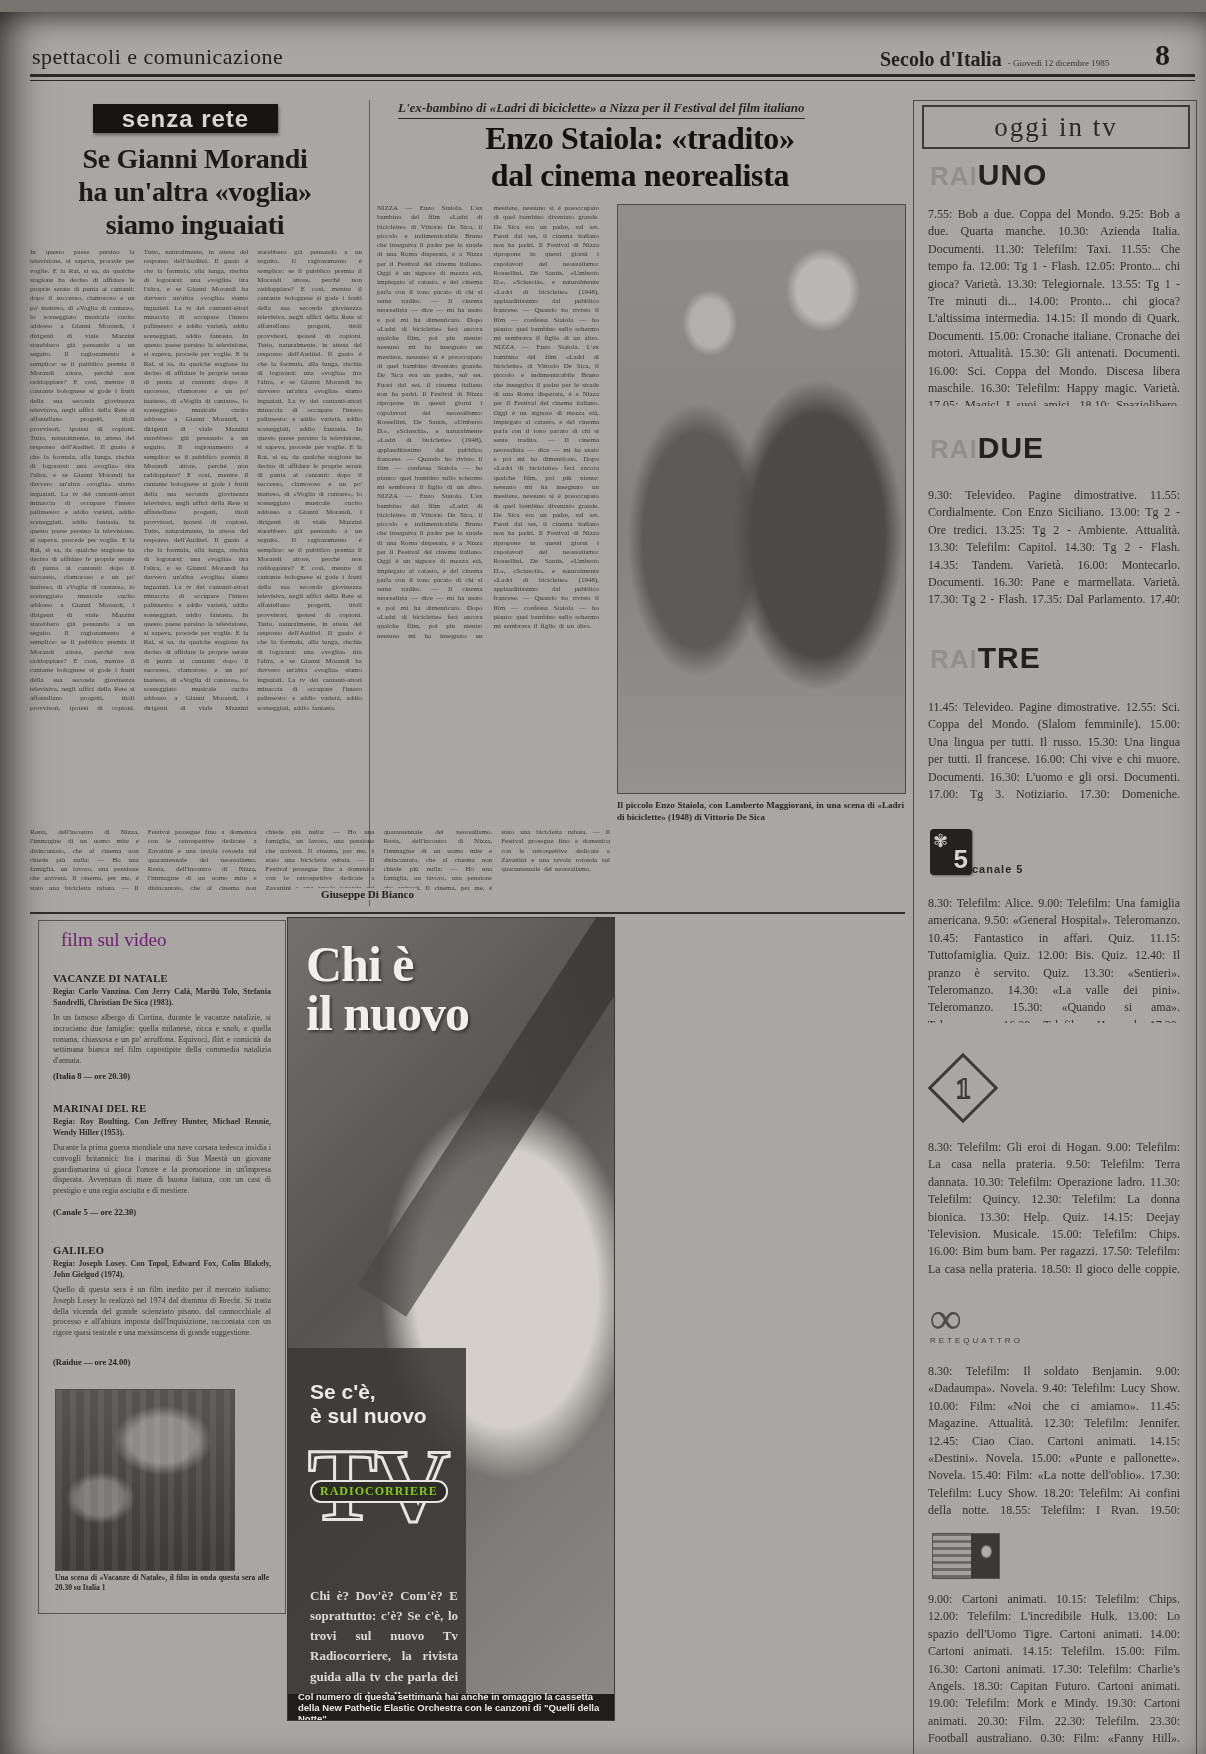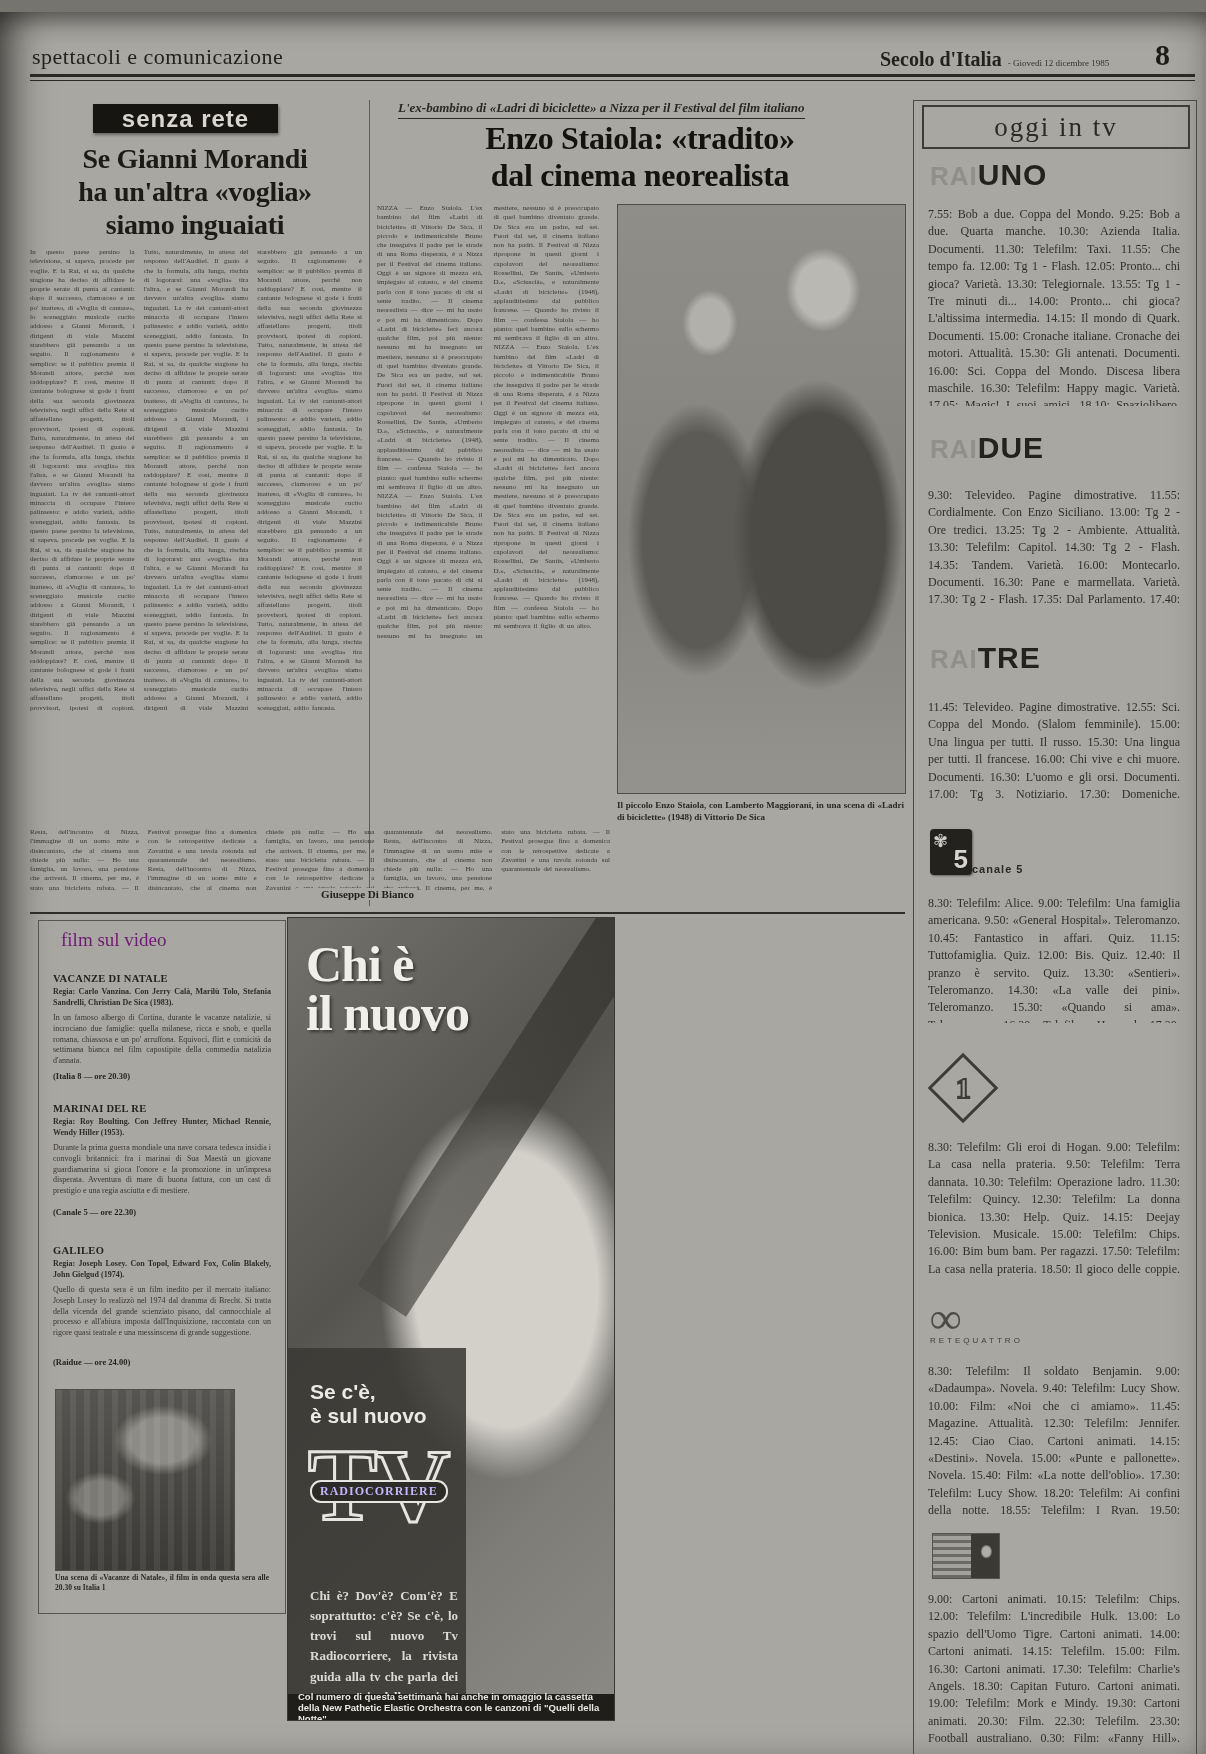--- a/index.html
+++ b/index.html
@@ -58,21 +58,21 @@
   .ad{background:linear-gradient(135deg,#72716c 0%,#55544f 38%,#7e7d77 75%,#8b8a84 100%);overflow:hidden;
     border:1px solid #3a3934;}
   .ad-face{background:radial-gradient(175px 265px at 67% 43%,#d2d0c9 0 52%,rgba(210,208,201,0) 72%);}
   .ad-shadowband{background:linear-gradient(#2e2d29,#4b4a45);opacity:.7;}
   .ad-panel{background:#3a3934;opacity:.88;}
   .ad-h{font-family:Liberation Serif, serif;font-weight:700;font-size:50px;line-height:.97;
     color:#f0efe9;text-shadow:2px 2px 3px rgba(0,0,0,.45);letter-spacing:-1px;}
   .ad-tag{font-family:"Liberation Sans",sans-serif;font-weight:700;font-size:21px;line-height:1.12;color:#eceae4;}
   .tv-big{font-weight:700;font-size:104px;line-height:.9;color:transparent;
     -webkit-text-stroke:3px #e6e5df;letter-spacing:-2px;}
-  .tv-banner{border:2px solid #e6e5df;border-radius:11px;background:#2c2b27;color:#c4b5fd;
+  .tv-banner{border:2px solid #e6e5df;border-radius:11px;background:#2c2b27;color:#84cc16;
     font-weight:700;font-size:12px;letter-spacing:1px;padding:2px 8px;white-space:nowrap;}
   .ad-small{font-family:Liberation Serif, serif;font-weight:700;font-size:13px;line-height:1.55;
     color:#dbdad4;text-align:justify;filter:blur(.2px);}
   .ad-caption{background:#1f1e1a;display:flex;align-items:center;
     font-family:"Liberation Sans",sans-serif;font-weight:700;font-size:9.5px;color:#e9e8e2;padding:0 10px;}
   
   .tv-box{border:1px solid #4b4a44;}
   .tv-headbox{border:2px solid #3c3b35;display:flex;align-items:center;justify-content:center;}
   .tv-headbox span{font-size:27px;color:#2b2a24;letter-spacing:2px;}
   .listing{font-size:12px;line-height:1.45;text-align:justify;color:#302f29;overflow:hidden;

